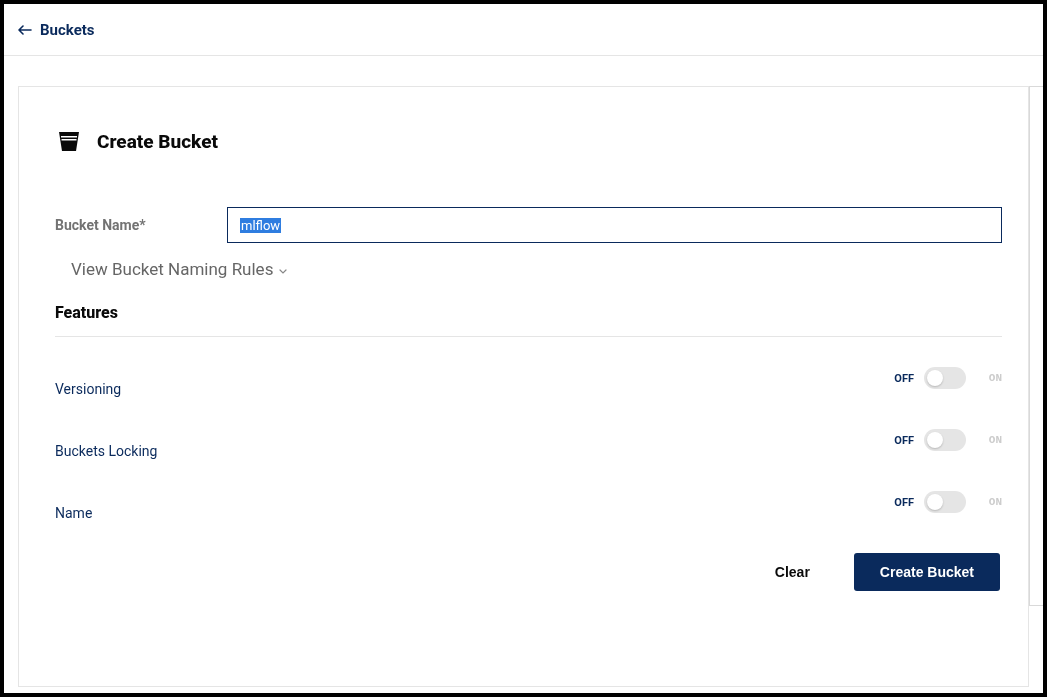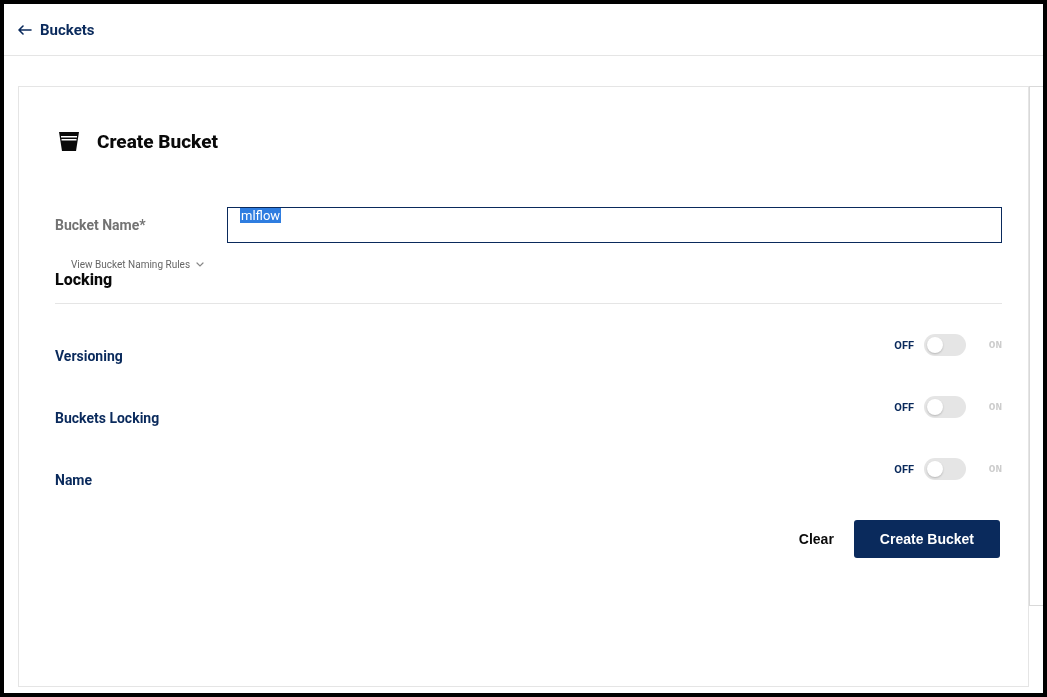--- a/index.html
+++ b/index.html
@@ -102,42 +102,43 @@
     }
     .text-input .selected-text {
       background: #2f7de0;
       color: #fff;
       padding: 0 1px;
     }
     .naming-rules {
       display: flex;
       align-items: center;
       gap: 6px;
-      font-size: 10px;
+      font-size: 17px;
       color: #666;
       margin-left: 16px;
+      margin-bottom: 24px;
       cursor: pointer;
     }
     .section-title {
       font-size: 16px;
       font-weight: 800;
       color: #0a0a0a;
       padding-bottom: 14px;
       border-bottom: 1px solid #e5e5e5;
       margin-bottom: 22px;
     }
     .feature-row {
       display: flex;
       align-items: center;
       justify-content: space-between;
       margin-bottom: 24px;
     }
     .feature-label {
       font-size: 14px;
-      font-weight: 700;
+      font-weight: 400;
       color: #0a2a5c;
       margin-top: 22px;
     }
     .toggle-wrapper {
       display: flex;
       align-items: center;
       gap: 10px;
     }
     .toggle-state {
       font-size: 11px;
@@ -165,21 +166,21 @@
       border-radius: 50%;
       position: absolute;
       top: 3px;
       left: 3px;
       box-shadow: 0 1px 2px rgba(0,0,0,0.2);
     }
     .button-row {
       display: flex;
       justify-content: flex-end;
       align-items: center;
-      gap: 20px;
+      gap: 44px;
       margin-top: 32px;
       padding-right: 2px;
     }
     .btn-clear {
       font-size: 14px;
       font-weight: 700;
       color: #0a0a0a;
       cursor: pointer;
       background: none;
       border: none;
@@ -219,35 +220,35 @@
             <path d="M3 4 L23 4 L20 23 L6 23 Z" fill="#0a0a0a"></path>
             <rect x="5" y="8" width="16" height="1.5" fill="#fff"></rect>
             <rect x="5.5" y="11" width="15" height="1.5" fill="#fff"></rect>
           </svg>
         </span>
         <h1 class="page-title">Create Bucket</h1>
       </div>
 
       <div class="form-row">
         <label class="form-label">Bucket Name*</label>
-        <div class="text-input" style="display:flex;align-items:flex-start;">
+        <div class="text-input" style="display:flex;align-items:center;">
           <span class="selected-text">mlflow</span>
         </div>
       </div>
 
       <div class="naming-rules">
         <span>View Bucket Naming Rules</span>
         <span>
           <svg width="8" height="6" viewBox="0 0 8 6">
             <path d="M1 1 L4 4 L7 1" stroke="#888" stroke-width="1.2" fill="none" stroke-linecap="round"></path>
           </svg>
         </span>
       </div>
 
-      <h2 class="section-title">Locking</h2>
+      <h2 class="section-title">Features</h2>
 
       <div class="feature-row">
         <span class="feature-label">Versioning</span>
         <div class="toggle-wrapper">
           <span class="toggle-state">OFF</span>
           <div class="toggle-switch">
             <div class="toggle-knob"></div>
           </div>
           <span class="toggle-state toggle-state-off">ON</span>
         </div>

